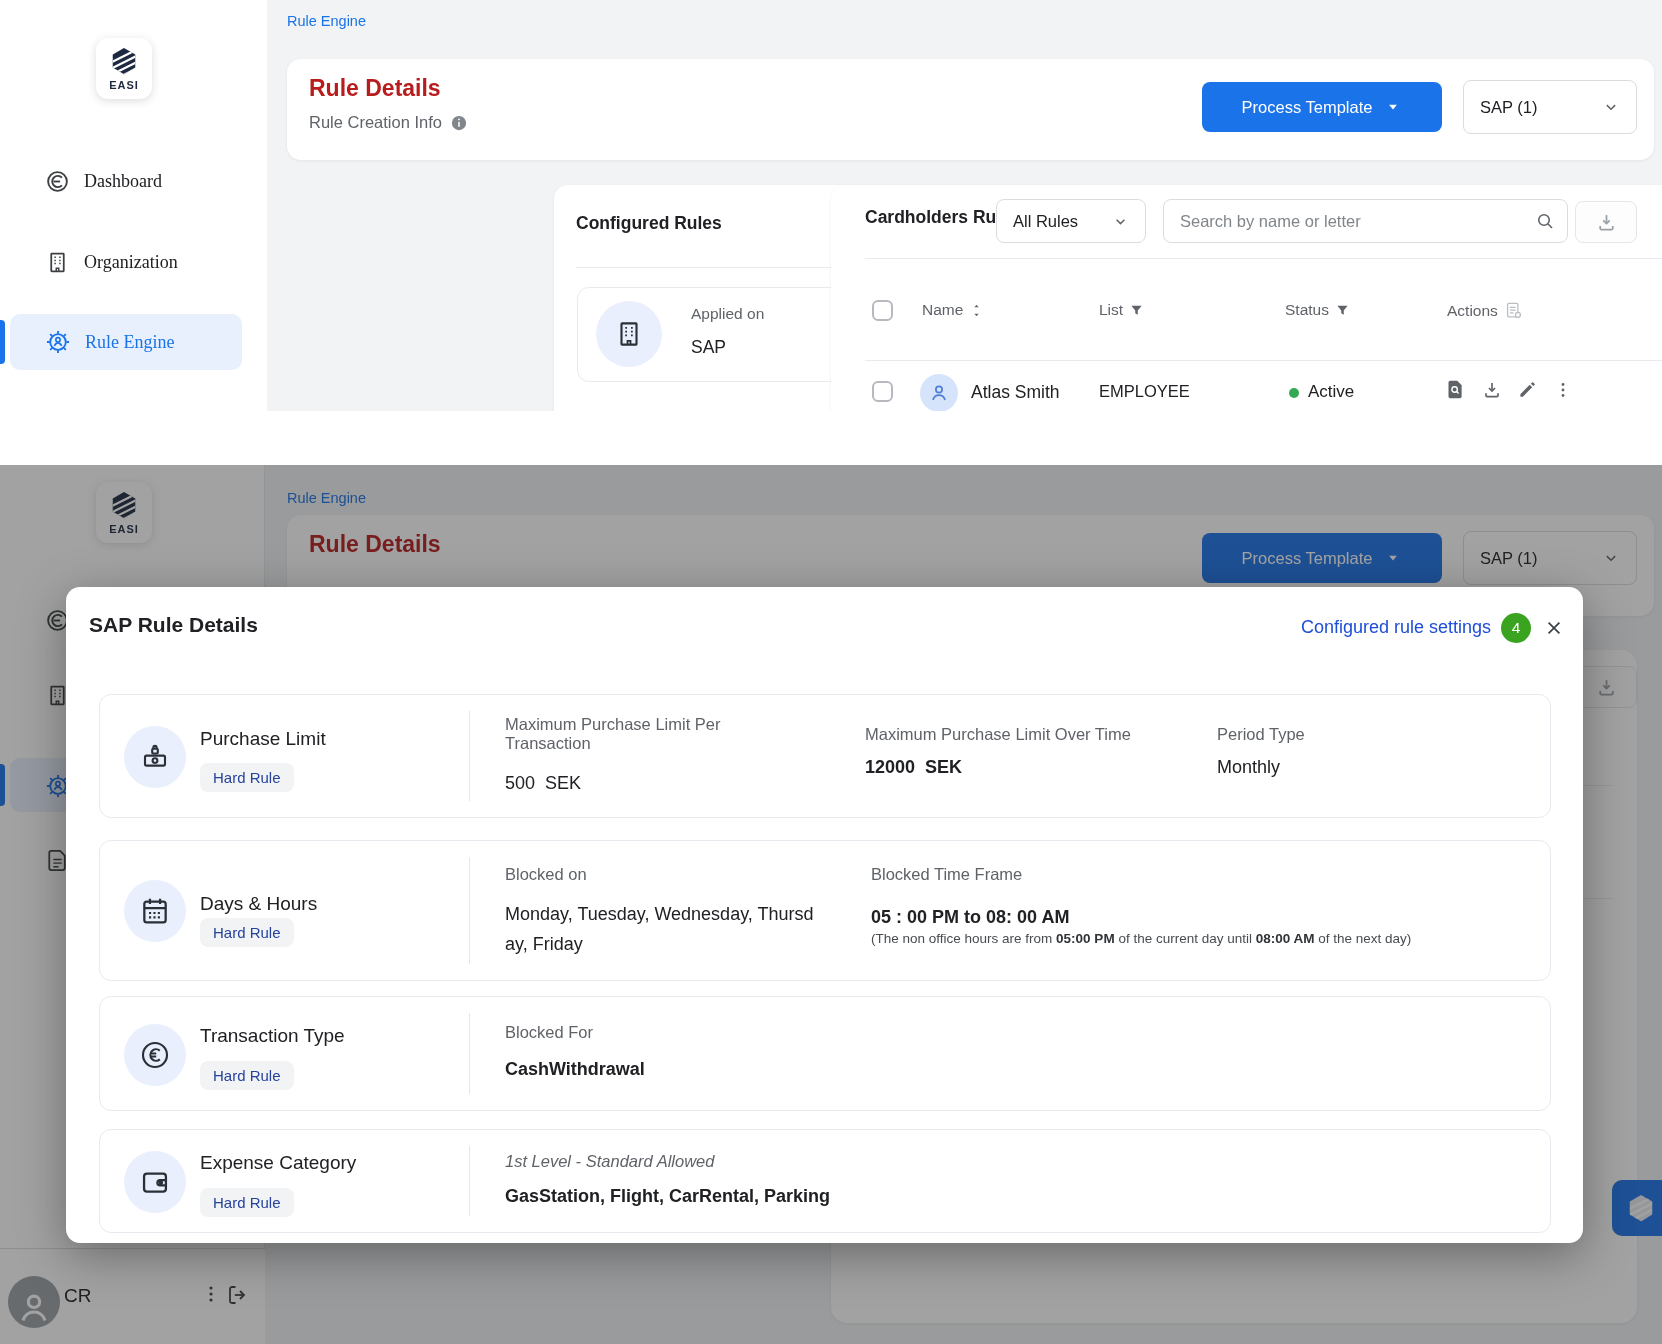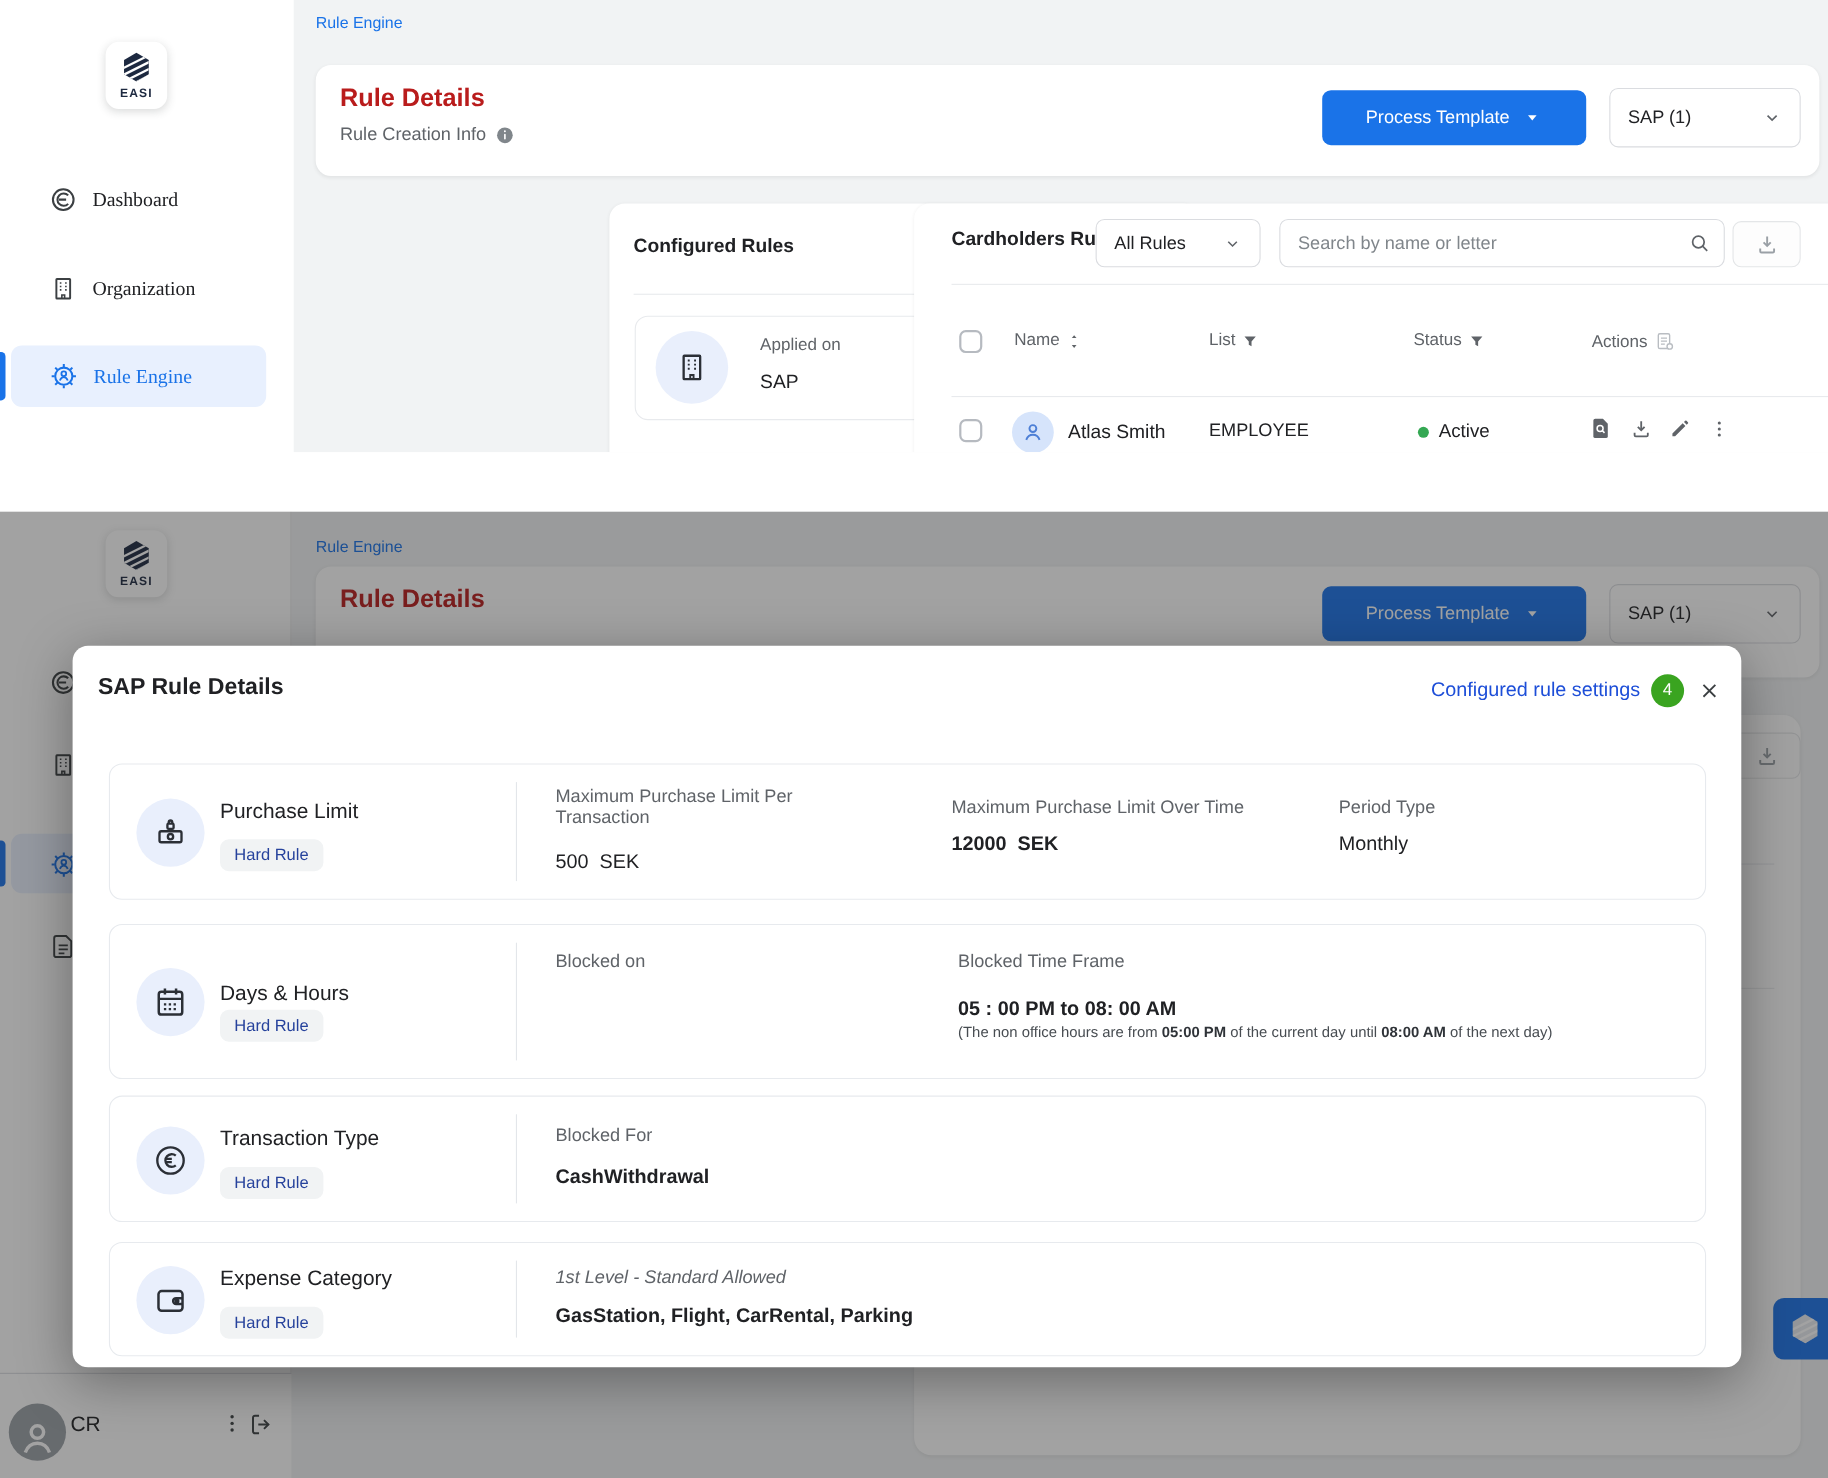--- a/index.html
+++ b/index.html
@@ -521,20 +521,21 @@
       <div class="rule-card" style="top:253px; height:141px;">
         <div class="icircle rc-icircle" style="top:39px;">
           <svg class="ic" width="32" height="32">
               <use href="#i-cal"></use>
             </svg>
         </div>
         <div class="rc-name" style="top:28px;margin-top:24px;">Days &amp; Hours</div>
         <div class="rc-badge" style="top:77px;">Hard Rule</div>
         <div class="rc-div"></div>
         <div class="f-lbl" style="left:405px; top:24px;">Blocked on</div>
+        <div class="f-val" style="left:405px; top:58px; width:312px; word-break:break-all; line-height:30px;">Monday, Tuesday, Wednesday, Thursday, Friday</div>
         <div class="f-lbl" style="left:771px; top:24px;">Blocked Time Frame</div>
         <div class="f-val" style="left:771px; top:66px; font-weight:600;">05 : 00 PM to 08: 00 AM</div>
         <div class="f-note" style="left:771px; top:90px;">
           <span>(The non office hours are from </span><b>05:00 PM</b><span> of the current day until </span><b>08:00 AM</b><span> of the next day)</span>
         </div>
       </div>
 
       <div class="rule-card" style="top:409px; height:115px;">
         <div class="icircle rc-icircle" style="top:27px;">
           <svg class="ic" width="32" height="32">

